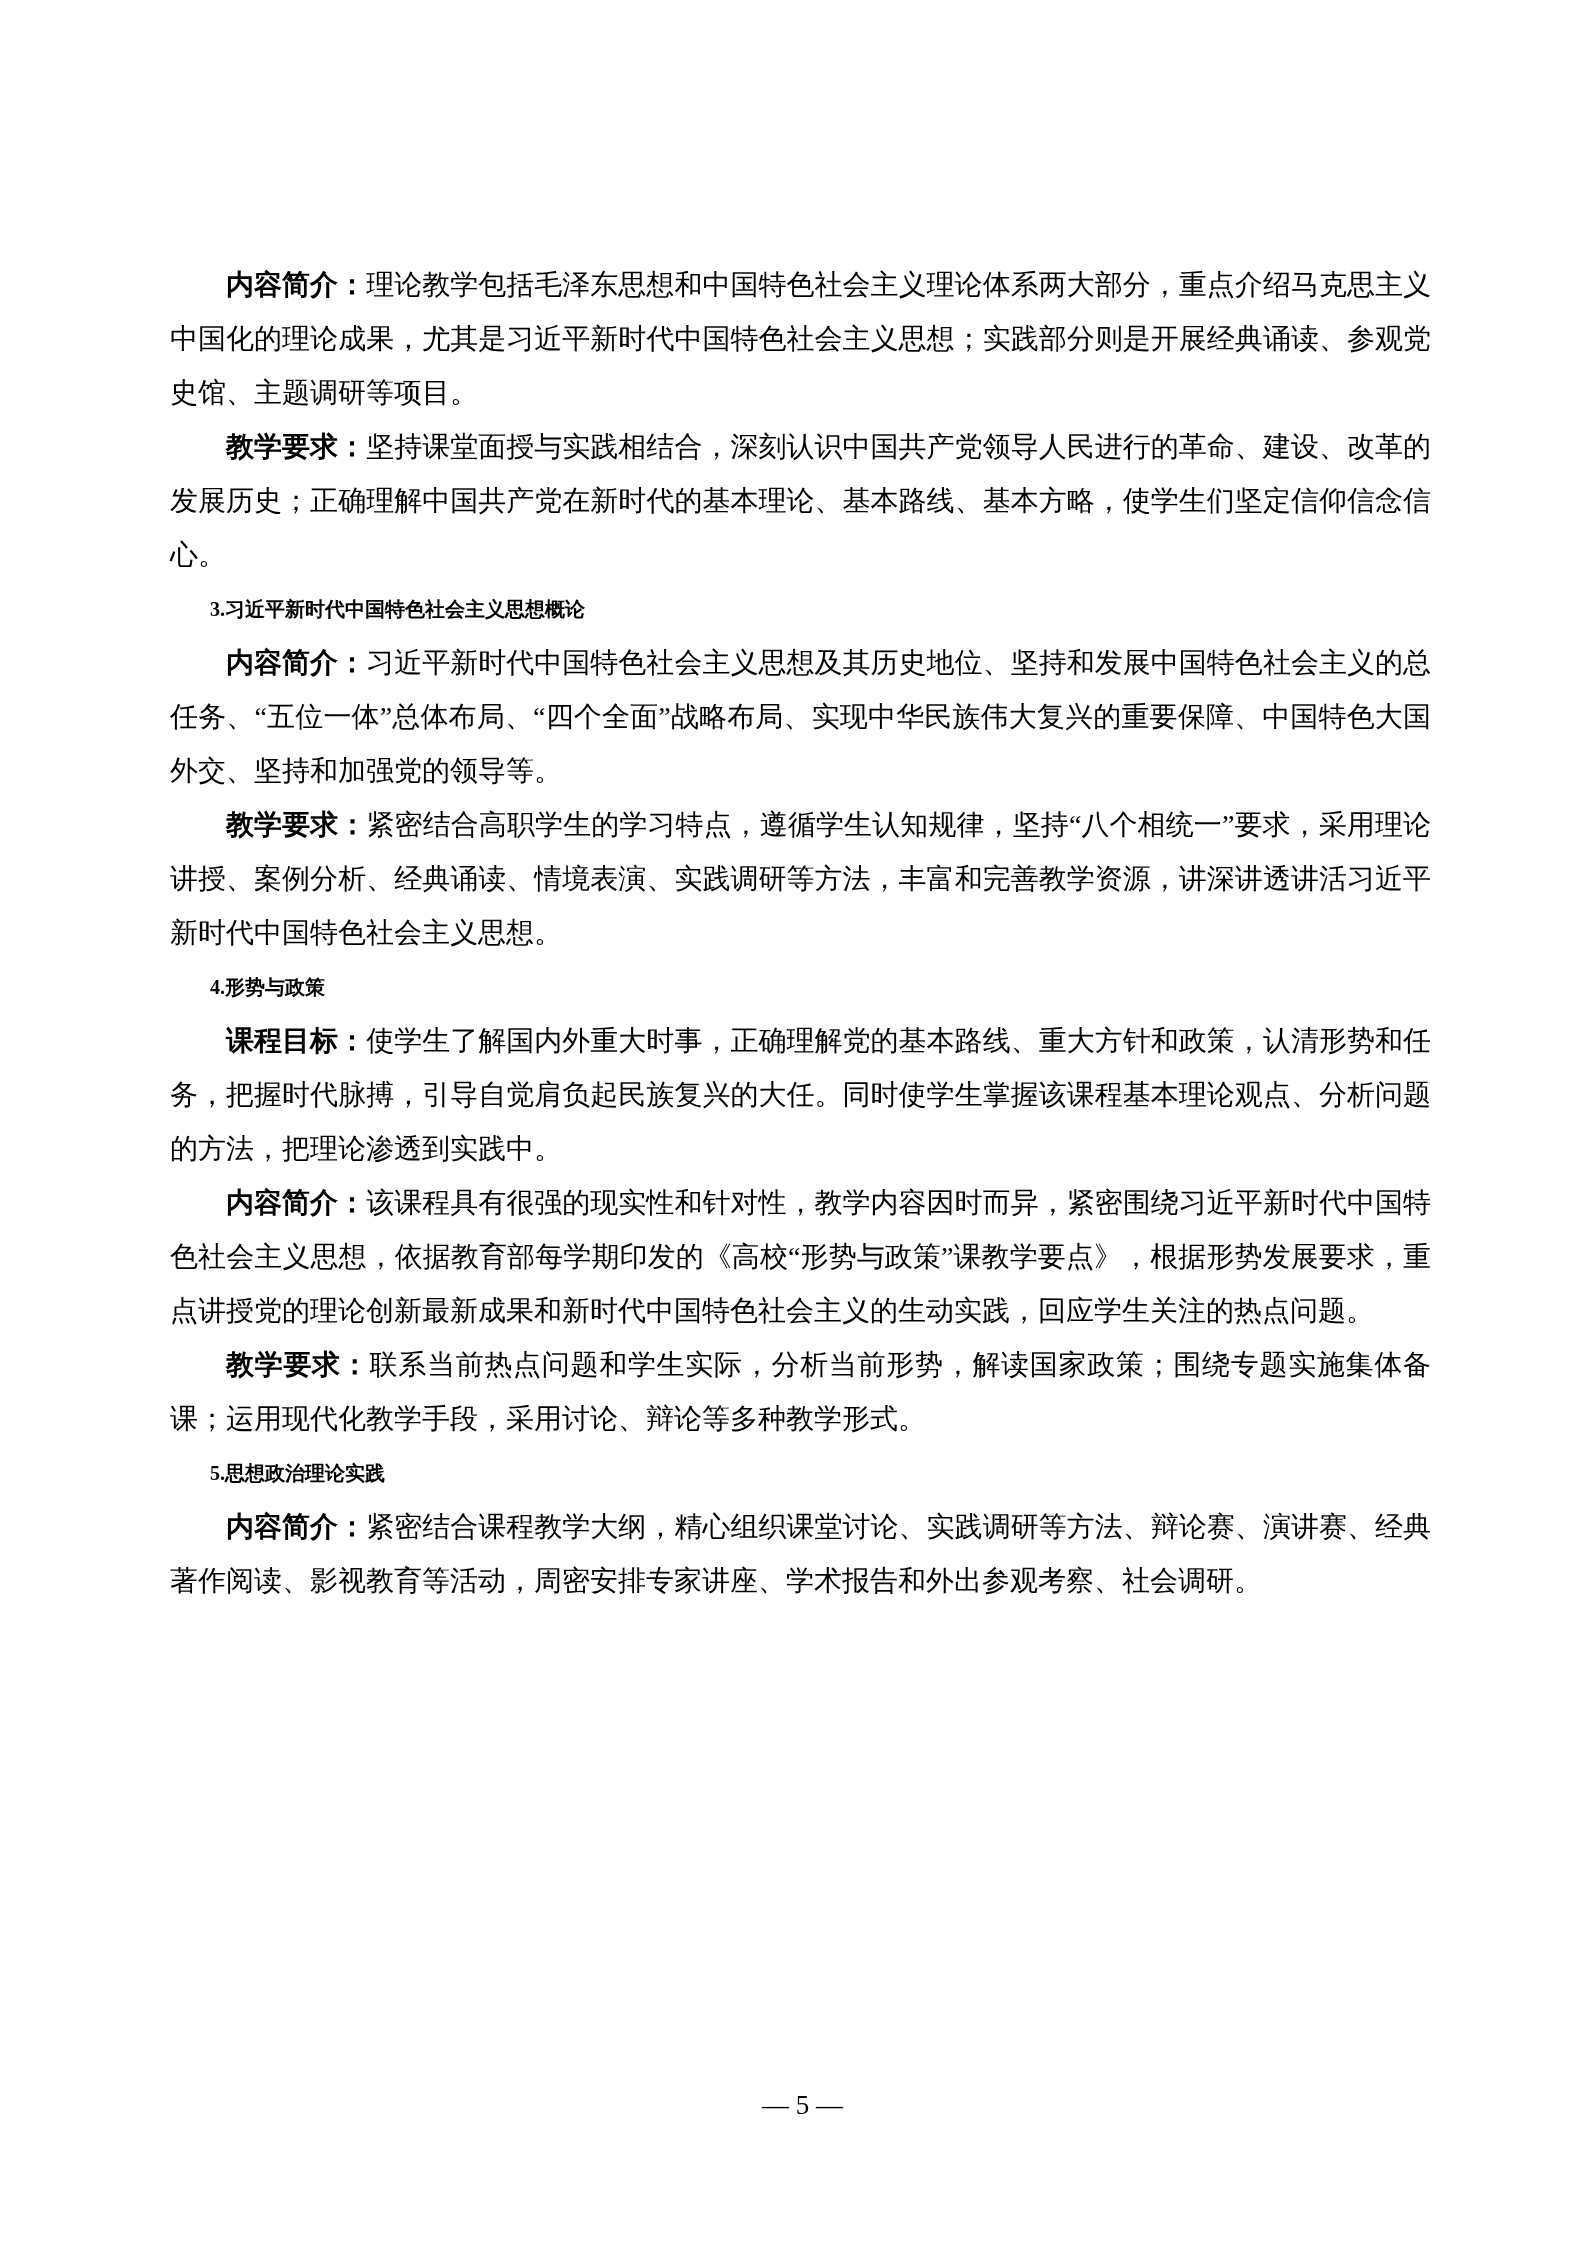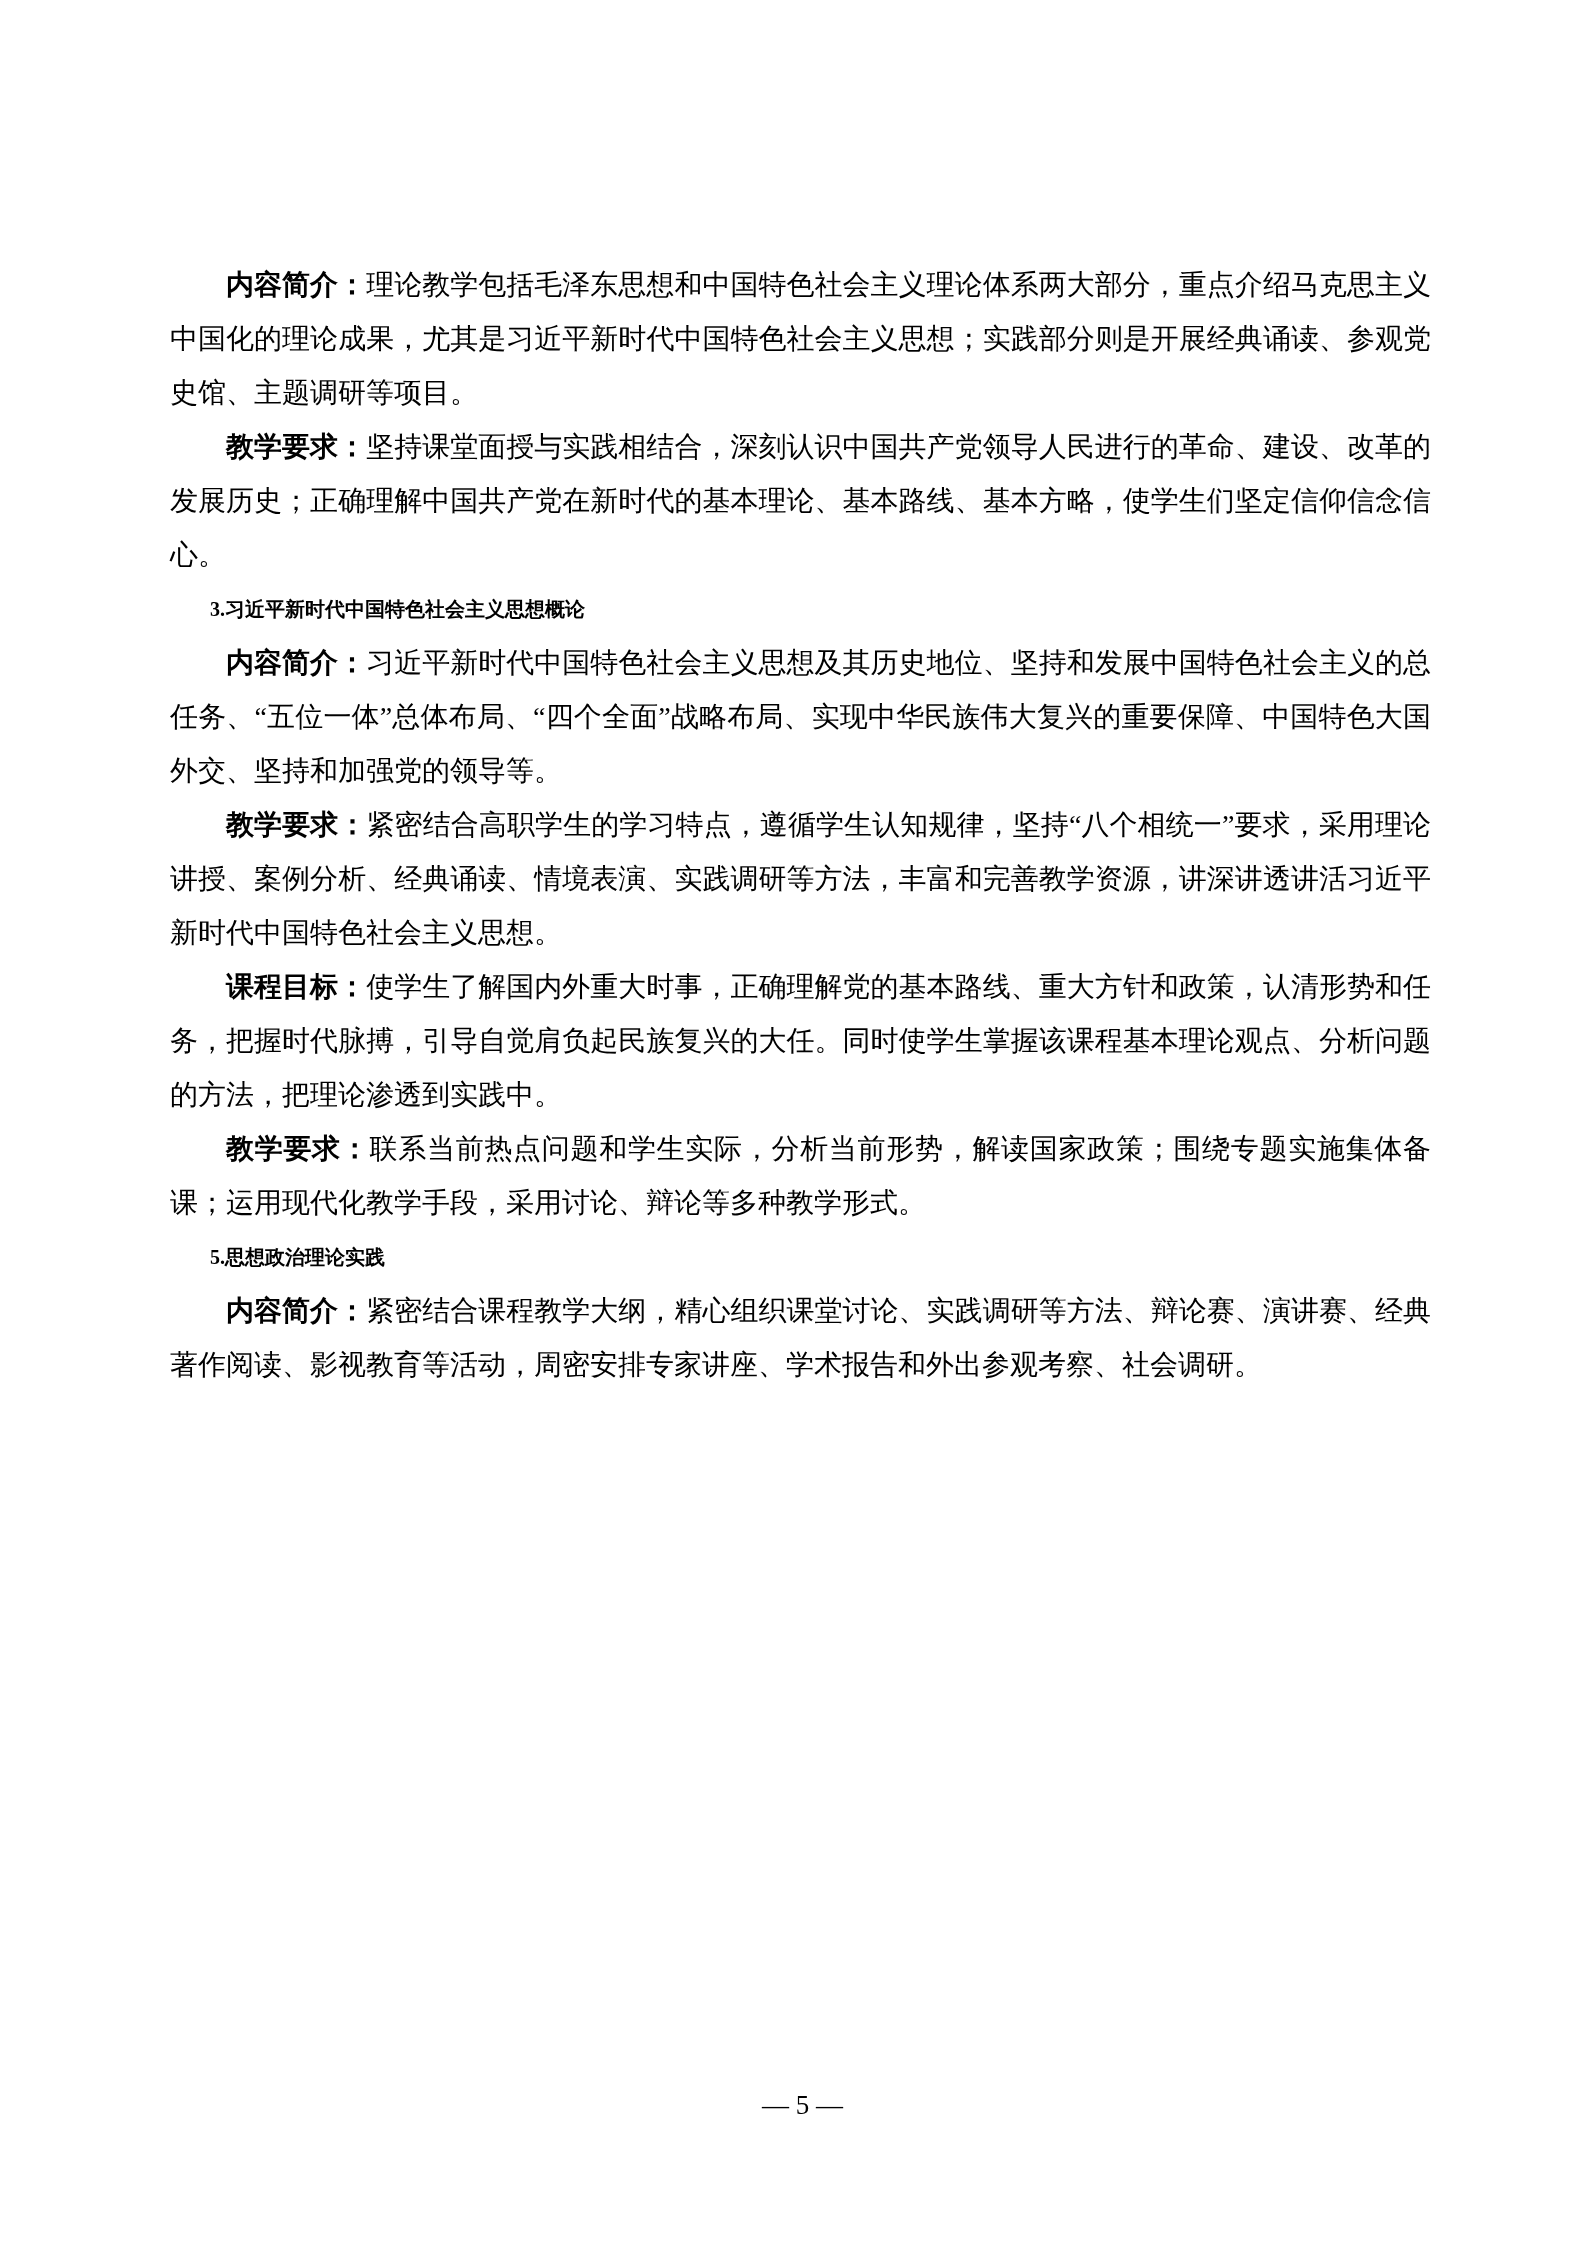--- a/index.html
+++ b/index.html
@@ -62,23 +62,25 @@
 
     <p class="para"><b class="lbl">教学要求：</b><span>坚持课堂面授与实践相结合，深刻认识中国共产党领导人民进行的革命、建设、改革的发展历史；正确理解中国共产党在新时代的基本理论、基本路线、基本方略，使学生们坚定信仰信念信心。</span></p>
 
     <h3 class="heading">3.习近平新时代中国特色社会主义思想概论</h3>
 
 
     <p class="para"><b class="lbl">内容简介：</b><span>习近平新时代中国特色社会主义思想及其历史地位、坚持和发展中国特色社会主义的总任务、“五位一体”总体布局、“四个全面”战略布局、实现中华民族伟大复兴的重要保障、中国特色大国外交、坚持和加强党的领导等。</span></p>
 
     <p class="para"><b class="lbl">教学要求：</b><span>紧密结合高职学生的学习特点，遵循学生认知规律，坚持“八个相统一”要求，采用理论讲授、案例分析、经典诵读、情境表演、实践调研等方法，丰富和完善教学资源，讲深讲透讲活习近平新时代中国特色社会主义思想。</span></p>
 
+    <h3 class="heading">4.形势与政策</h3>
 
     <p class="para"><b class="lbl">课程目标：</b><span>使学生了解国内外重大时事，正确理解党的基本路线、重大方针和政策，认清形势和任务，把握时代脉搏，引导自觉肩负起民族复兴的大任。同时使学生掌握该课程基本理论观点、分析问题的方法，把理论渗透到实践中。</span></p>
 
+    <p class="para"><b class="lbl">内容简介：</b><span>该课程具有很强的现实性和针对性，教学内容因时而异，紧密围绕习近平新时代中国特色社会主义思想，依据教育部每学期印发的《高校“形势与政策”课教学要点》，根据形势发展要求，重点讲授党的理论创新最新成果和新时代中国特色社会主义的生动实践，回应学生关注的热点问题。</span></p>
 
     <p class="para"><b class="lbl">教学要求：</b><span>联系当前热点问题和学生实际，分析当前形势，解读国家政策；围绕专题实施集体备课；运用现代化教学手段，采用讨论、辩论等多种教学形式。</span></p>
 
     <h3 class="heading">5.思想政治理论实践</h3>
 
 
     <p class="para"><b class="lbl">内容简介：</b><span>紧密结合课程教学大纲，精心组织课堂讨论、实践调研等方法、辩论赛、演讲赛、经典著作阅读、影视教育等活动，周密安排专家讲座、学术报告和外出参观考察、社会调研。</span></p>
 
   </div>
 

